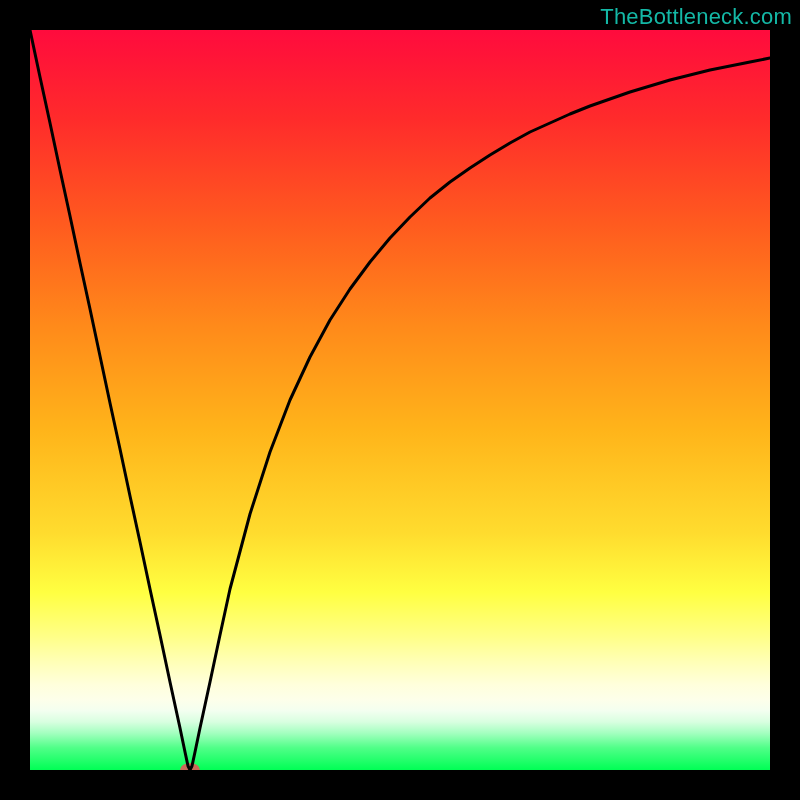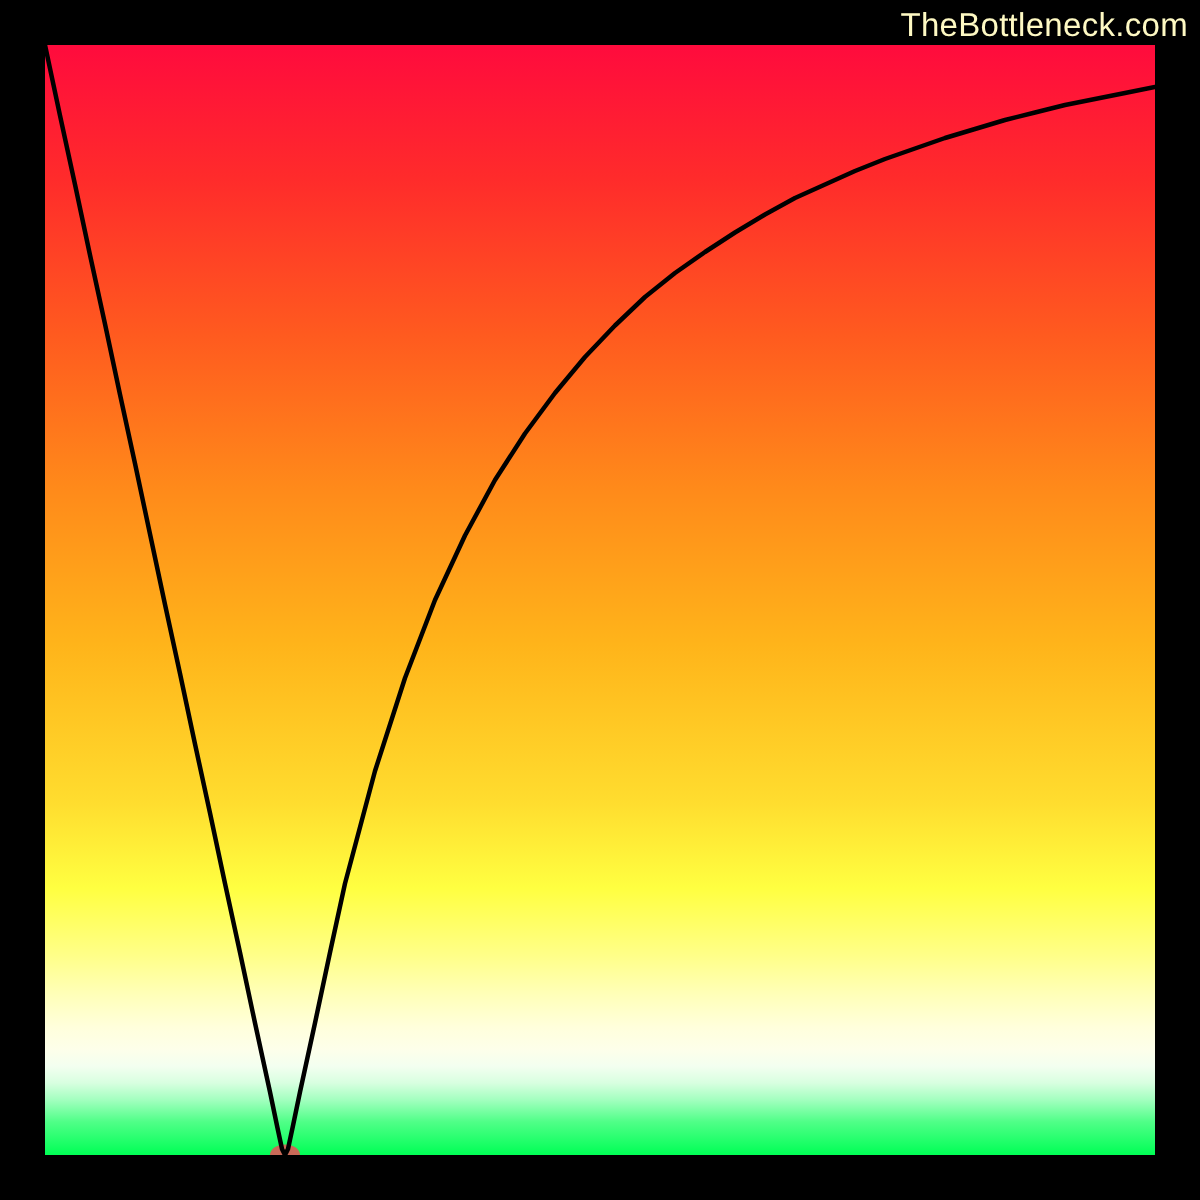--- a/index.html
+++ b/index.html
@@ -46,21 +46,21 @@
   .curve-layer {
     position: absolute;
     inset: 0;
     width: 740px;
     height: 740px;
   }
   .watermark {
     position: absolute;
     top: 4px;
     right: 8px;
-    color: #fef9c3;
+    color: #14b8a6;
     font-size: 22px;
     letter-spacing: 0.2px;
     font-weight: 500;
     user-select: none;
   }
 </style>
 </head>
 <body>
 
 <div class="frame">

